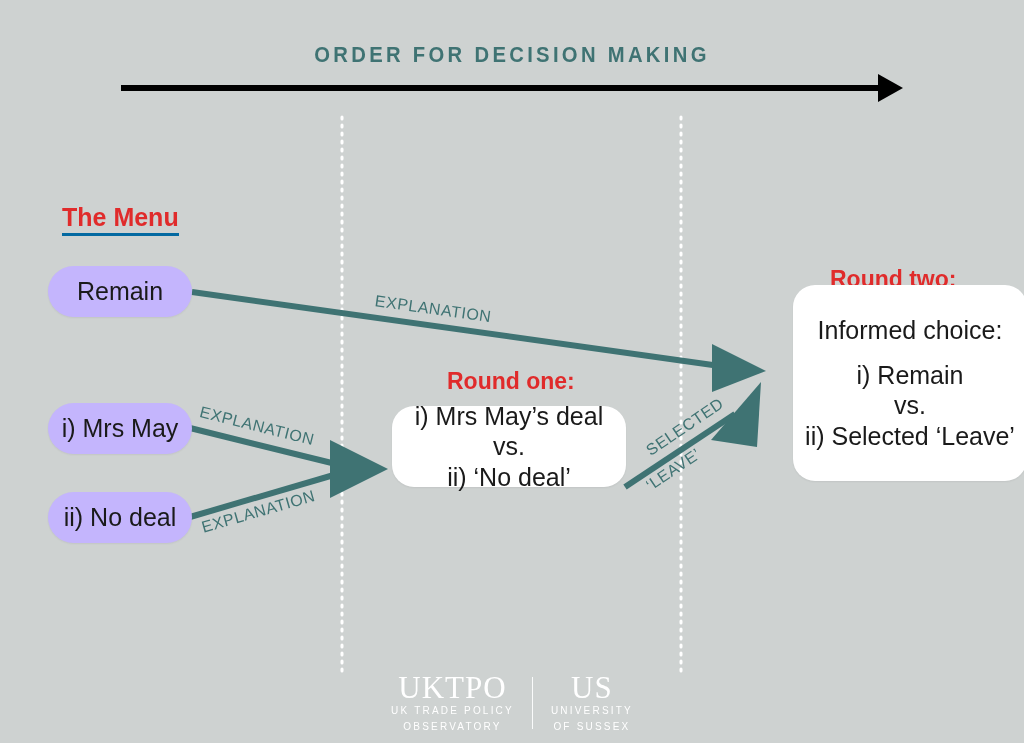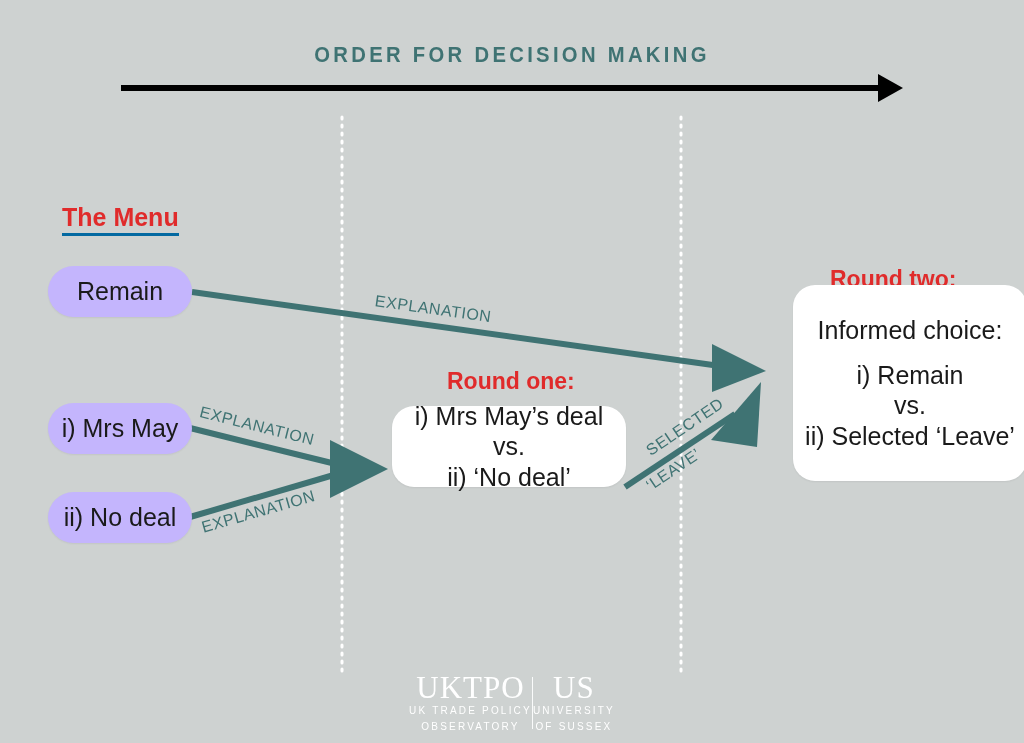--- a/index.html
+++ b/index.html
@@ -104,20 +104,21 @@
   }
 
   .footer {
     position: absolute;
     left: 0;
     top: 672px;
     width: 1024px;
     display: flex;
     align-items: center;
     justify-content: center;
+    gap: 18px;
     z-index: 3;
     color: #ffffff;
   }
   .logo-block { text-align: center; font-family: "Liberation Serif", serif; }
   .logo-main {
     font-size: 31px;
     letter-spacing: 1px;
     line-height: 1.0;
     font-family: "Liberation Serif", serif;
   }

